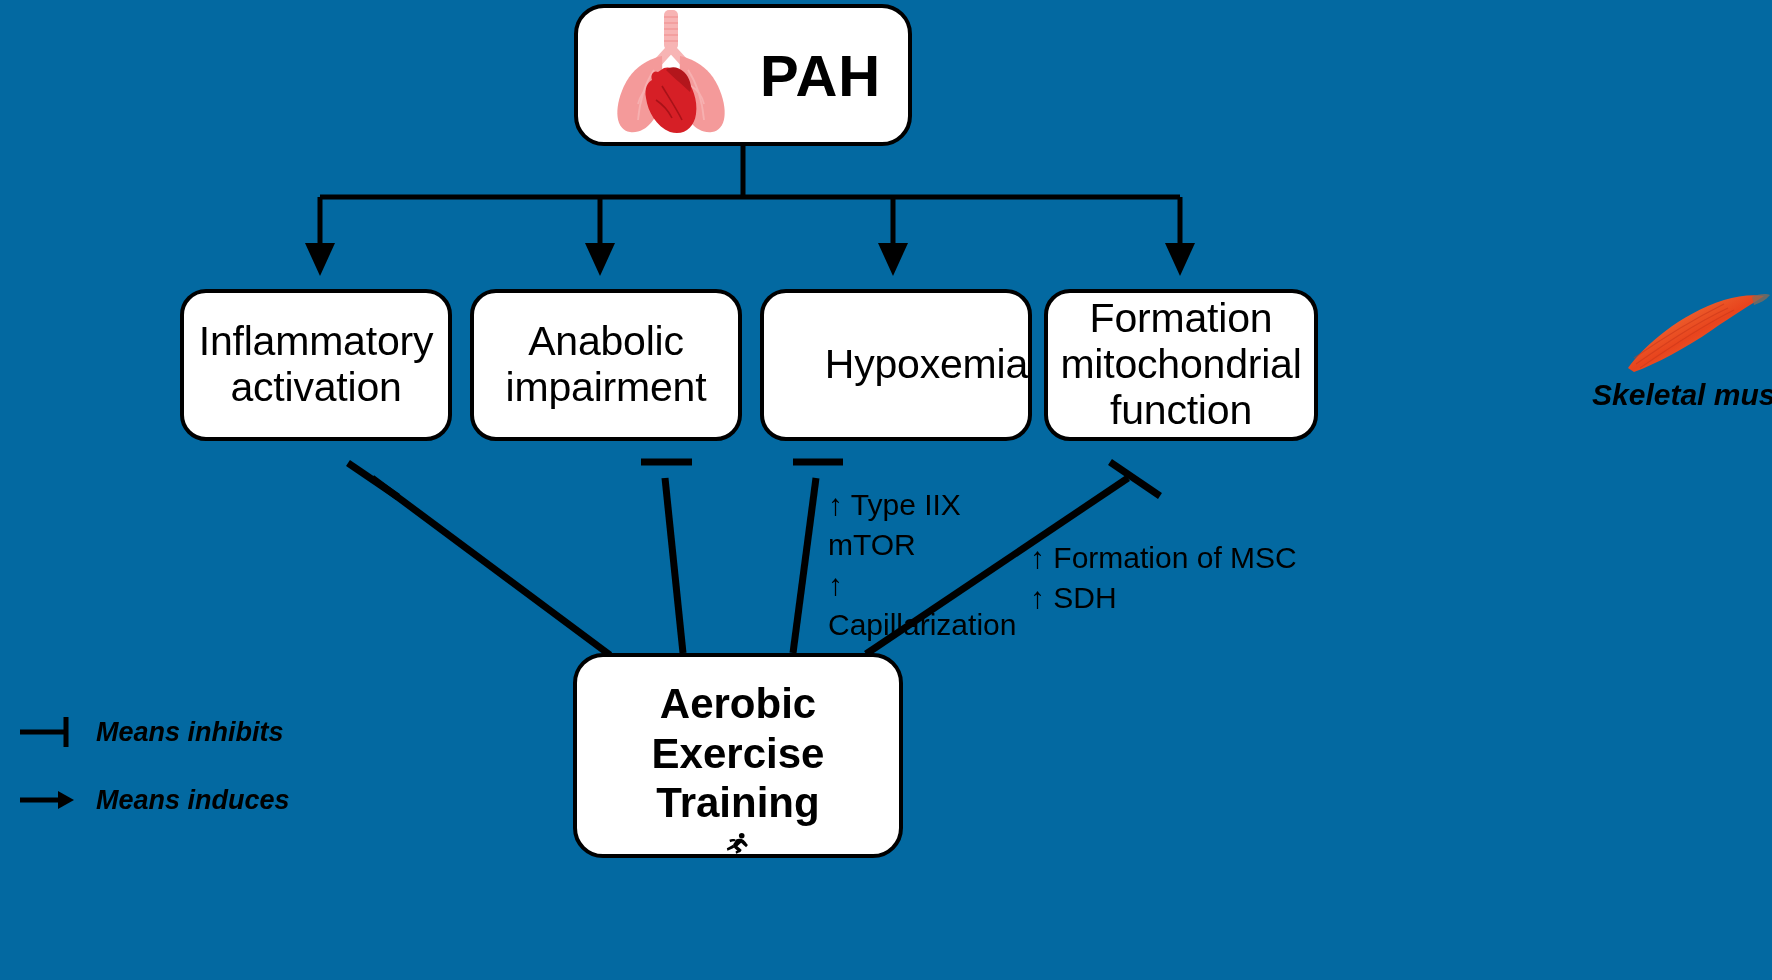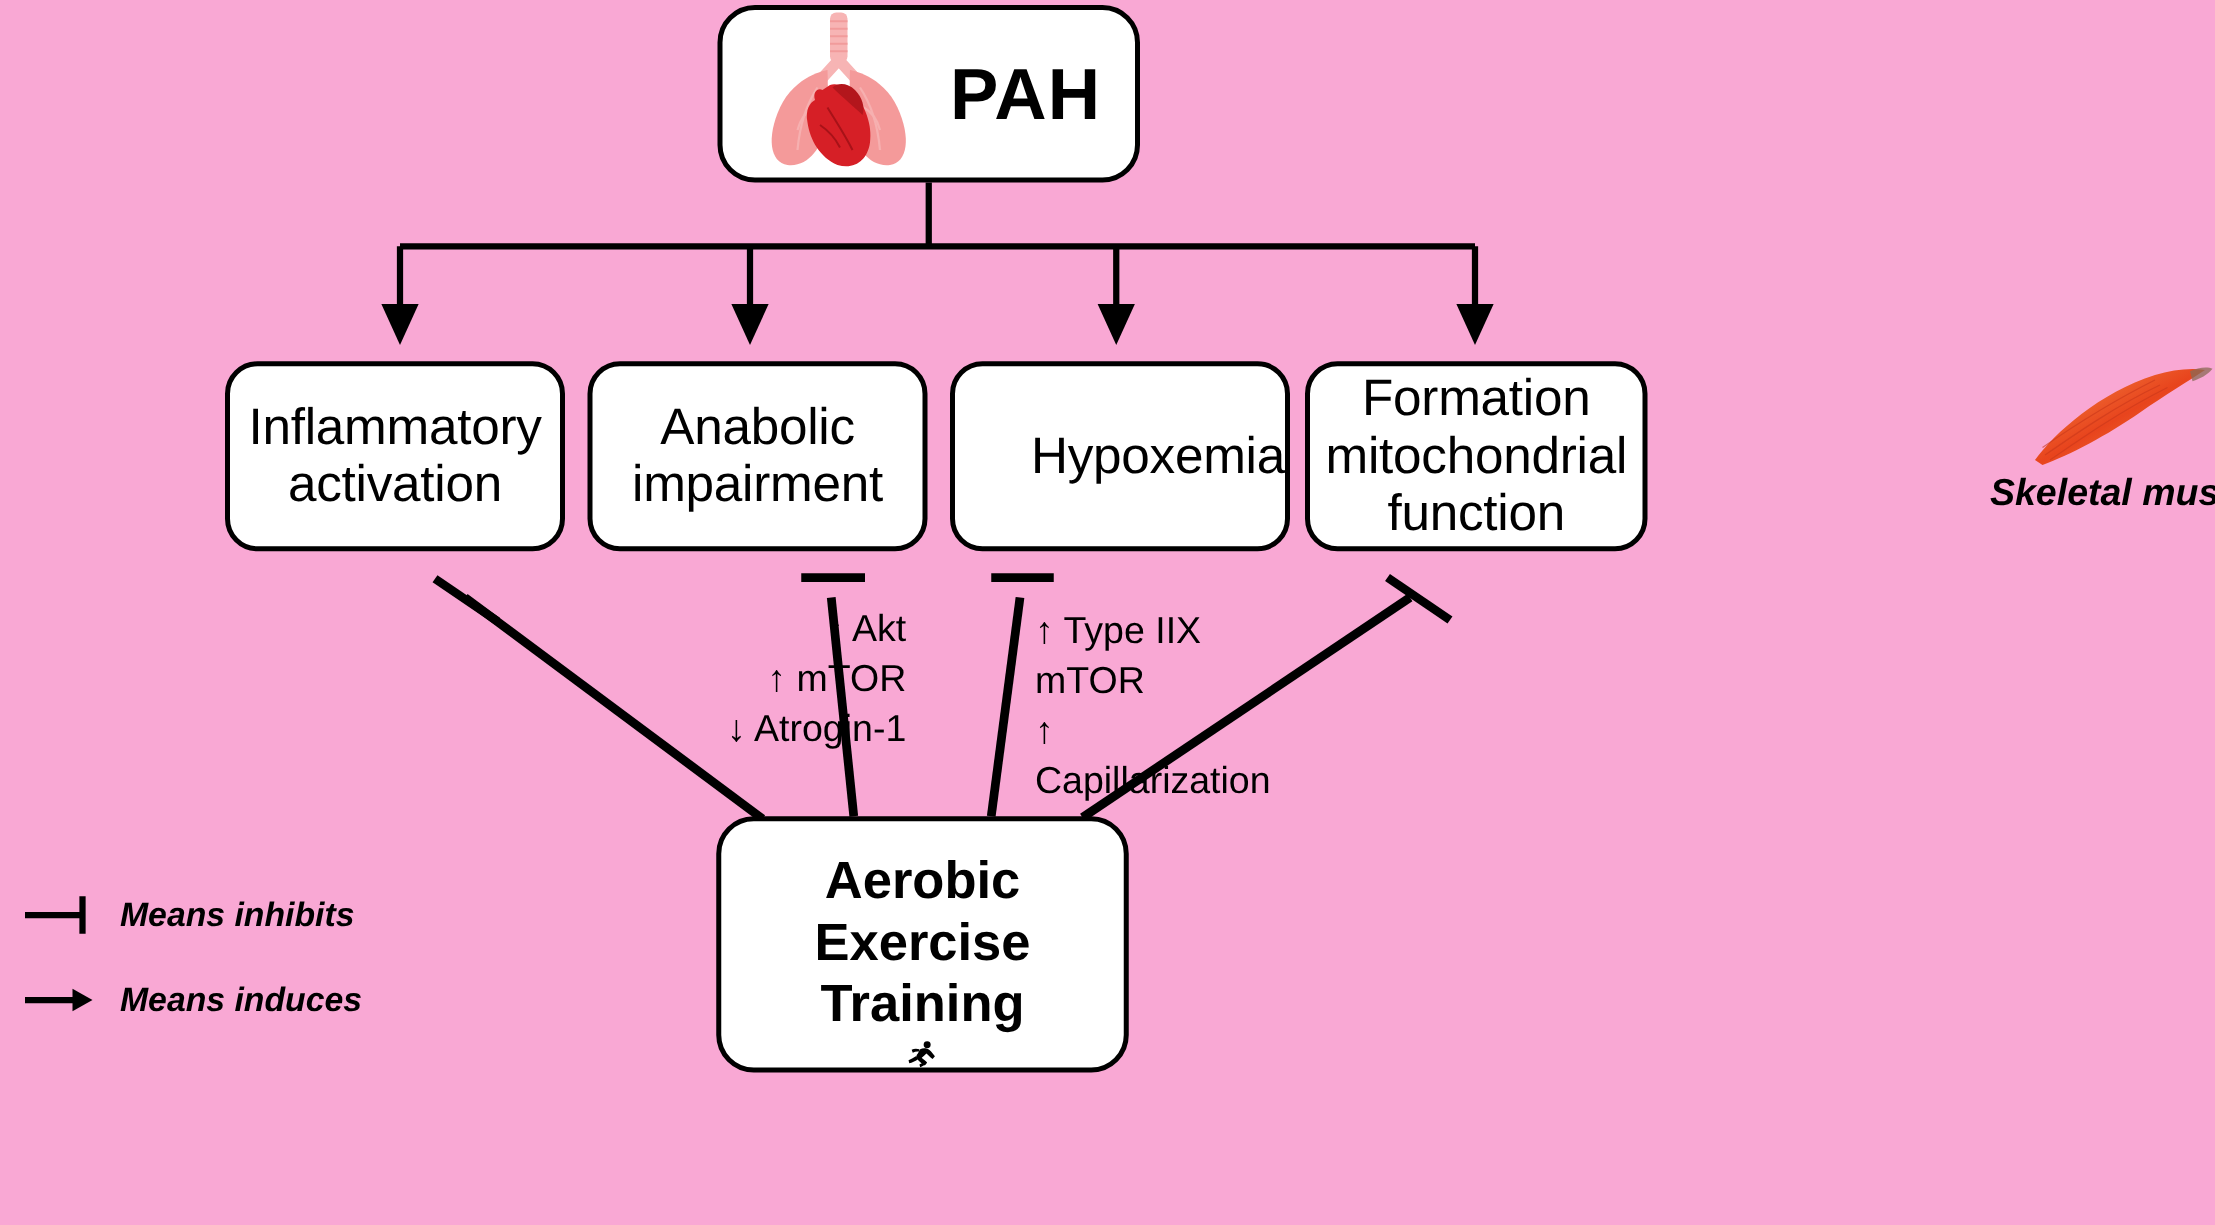--- a/index.html
+++ b/index.html
@@ -8,21 +8,21 @@
     background: #ffffff;
   }
   body {
     font-family: "Liberation Sans", sans-serif;
     color: #000000;
   }
   #canvas {
     position: relative;
     width: 1772px;
     height: 980px;
-    background: #f9a8d4;
+    background: #0369a1;
     overflow: hidden;
   }
   .svg-layer {
     position: absolute;
     left: 0;
     top: 0;
     width: 1772px;
     height: 980px;
     pointer-events: none;
   }
@@ -264,25 +264,24 @@
       <g fill="#000">
         <circle cx="58" cy="12" r="9"></circle>
         <path d="M40,24 C48,20 58,21 64,26 C70,31 74,38 78,42 L72,49 C66,45 61,39 56,35 C52,39 48,43 44,46 C48,50 54,54 58,58 L52,66 C44,60 36,54 32,48 C29,44 30,39 34,35 C36,32 38,27 40,24 Z"></path>
                 <path d="M34,50 C27,54 19,58 12,60 L10,52 C17,49 24,45 30,41 Z"></path>
         <path d="M56,60 C52,64 46,68 40,70 L38,63 C43,61 48,58 52,55 Z"></path>
         <path d="M38,24 C32,22 24,22 18,25 L21,33 C26,30 32,29 38,30 Z"></path>
       </g>
     </svg>
   </div>
 
-  <div class="annot" id="annot-akt">↑ Akt
-↑ mTOR
-↓ Atrogin-1</div>
   <div class="annot" id="annot-fiber">↑ Type IIX mTOR
 ↑ Capillarization</div>
+  <div class="annot" id="annot-msc">↑ Formation of MSC
+↑ SDH</div>
 
   <div id="muscle-icon-wrap">
     <svg viewBox="0 0 152 96" width="152" height="96">
       <defs>
         <linearGradient id="muscleGrad" x1="0" y1="0" x2="1" y2="1">
           <stop offset="0%" stop-color="#efe3d8"></stop>
           <stop offset="14%" stop-color="#f07a3c"></stop>
           <stop offset="50%" stop-color="#e8441d"></stop>
           <stop offset="86%" stop-color="#f07a3c"></stop>
           <stop offset="100%" stop-color="#efe3d8"></stop>

